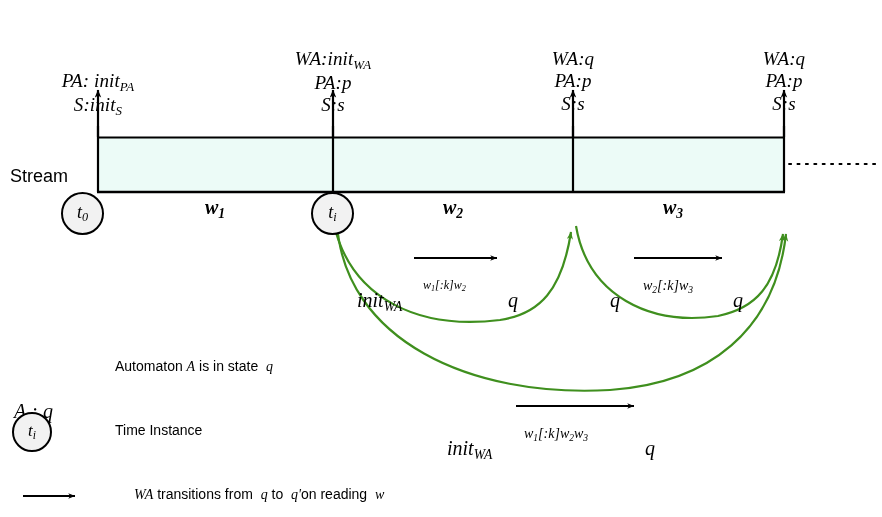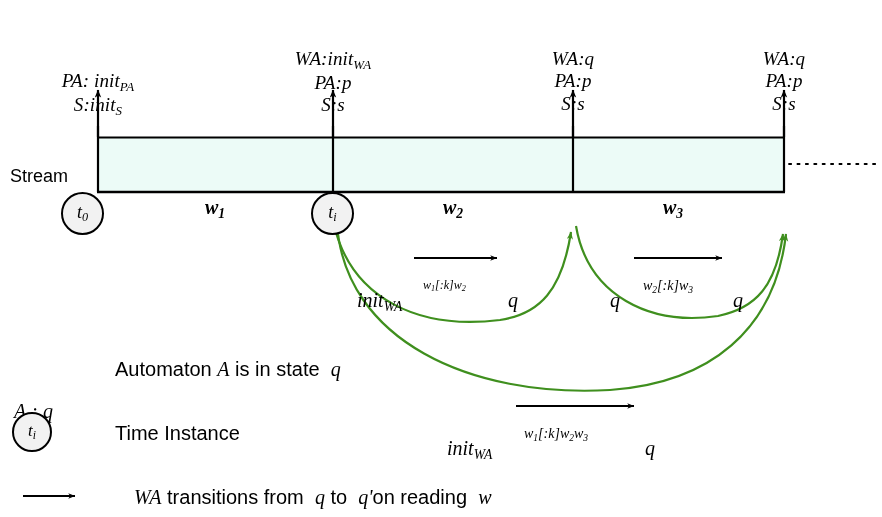--- a/index.html
+++ b/index.html
@@ -61,21 +61,21 @@
     font-family: "Liberation Serif", serif;
     font-style: italic;
     font-size: 18px;
     color: #000;
     box-sizing: border-box;
   }
 
   
   .legend-desc {
     font-family: "Liberation Sans", sans-serif;
-    font-size: 20px;
+    font-size: 14px;
     color: #000;
     white-space: nowrap;
   }
   .legend-desc i {
     font-family: "Liberation Serif", serif;
     font-style: italic;
   }
   .legend-key { font-size: 20px; white-space: nowrap; }
 </style>
 </head>

